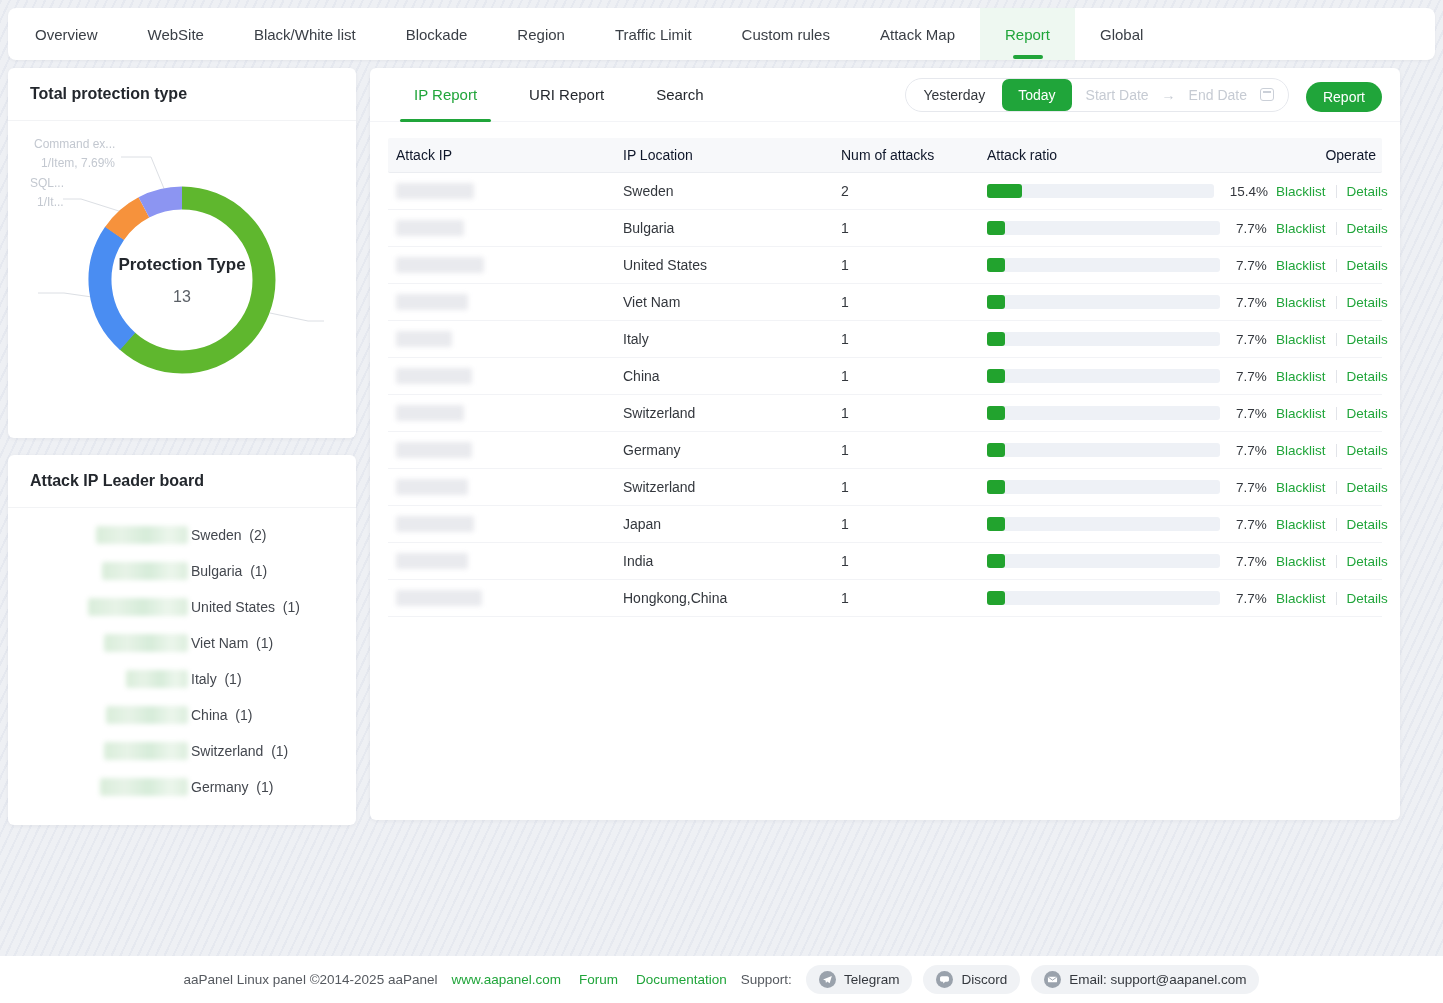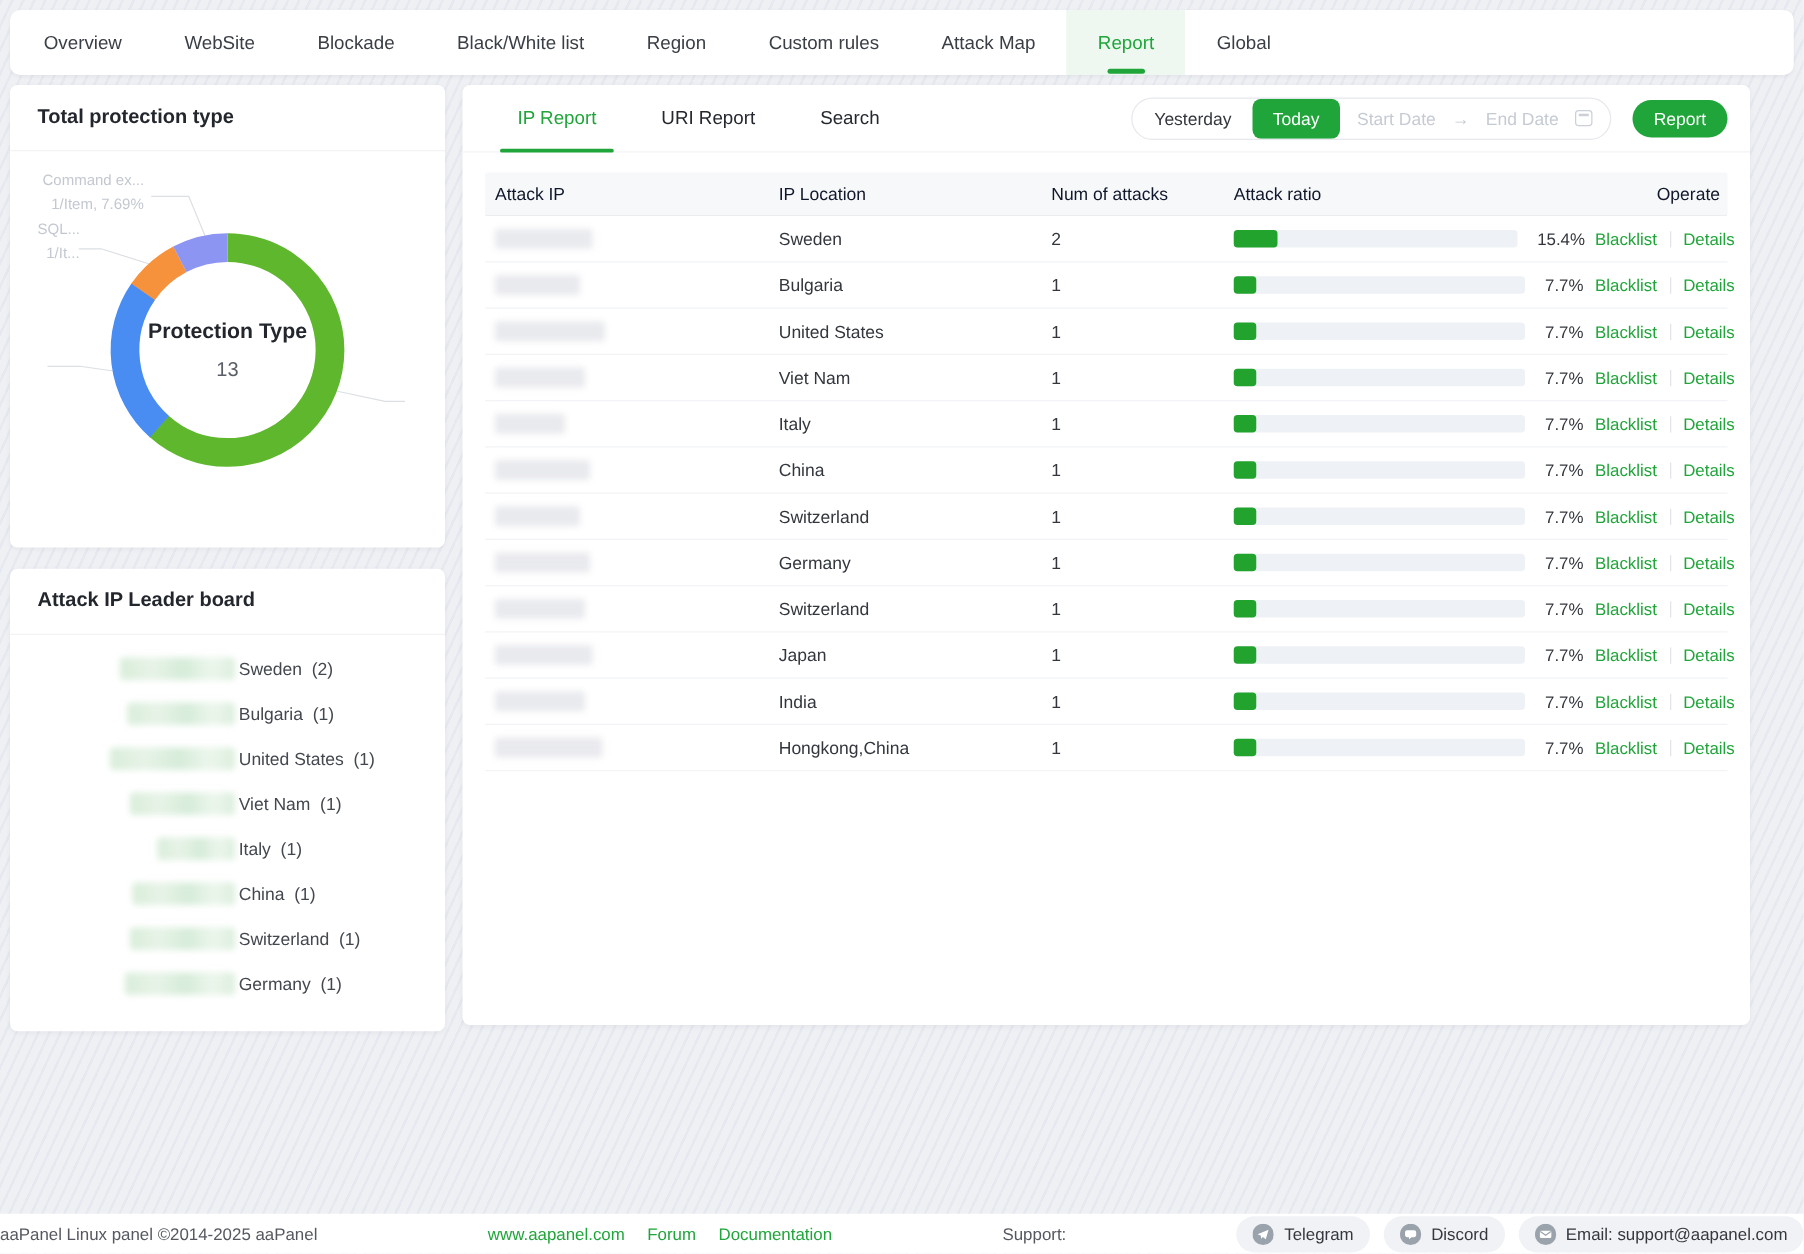--- a/index.html
+++ b/index.html
@@ -71,21 +71,21 @@
     background:linear-gradient(90deg,#d9edda 0%,#e7f3e7 28%,#d6ecd9 55%,#ecf6ec 80%,#dceedd 100%);
   }
   .lb-label{margin-left:3px;font-size:14px;color:#43474e;white-space:nowrap;}
 
   
   .tabs-row{display:flex;align-items:stretch;height:53px;padding:0 18px;border-bottom:1px solid #f3f4f7;}
   .tabs-left{display:flex;align-items:stretch;}
   .tab{display:flex;align-items:center;padding:0 26px;font-size:15px;color:#24282e;position:relative;cursor:pointer;}
   .tab.active{color:#20a53a;}
   .tab.active::after{content:"";position:absolute;left:12px;right:12px;bottom:-1px;height:3px;background:#20a53a;border-radius:2px;}
-  .controls{margin-left:auto;align-self:center;display:flex;align-items:center;gap:17px;}
+  .controls{margin-left:auto;align-self:center;display:flex;align-items:flex-end;gap:17px;}
   .range-pill{display:flex;align-items:center;height:34px;border:1px solid #e6e8ed;border-radius:17px;background:#fff;overflow:hidden;box-sizing:border-box;}
   .btn-yest{padding:0 17px;font-size:14px;color:#33373d;height:100%;display:flex;align-items:center;cursor:pointer;}
   .btn-today{height:100%;padding:0 16px;background:#20a53a;color:#fff;font-size:14px;display:flex;align-items:center;border-radius:7px;cursor:pointer;}
   .date-range{display:flex;align-items:center;gap:13px;padding:0 14px;font-size:14px;color:#c6cbd3;cursor:pointer;}
   .cal-icon{width:14px;height:13px;border:1.5px solid #cbd0d8;border-radius:3px;position:relative;box-sizing:border-box;}
   .cal-icon::after{content:"";position:absolute;left:2px;right:2px;top:2px;height:1.5px;background:#cbd0d8;}
   .report-btn{height:30px;padding:0 17px;border-radius:15px;background:#20a53a;color:#fff;font-size:14px;display:flex;align-items:center;cursor:pointer;}
 
   
   .tbl{margin:16px 18px 0;}
@@ -99,41 +99,42 @@
   .td-ratio{display:flex;align-items:center;}
   .track{width:233px;height:14px;background:#eef1f6;border-radius:3px;}
   .fill{height:14px;background:#22a32e;border-radius:3px;}
   .pct{margin-left:16px;font-size:13.5px;color:#33373d;}
   .td-ops{display:flex;align-items:center;justify-content:flex-end;padding-right:6px;}
   .op-link{color:#20a53a;font-size:13.5px;cursor:pointer;}
   .op-div{width:1px;height:13px;background:#e2e4e9;margin:0 10px;}
 
   
   .footer{
-    position:absolute;left:0;bottom:0;width:100%;height:32px;background:#fff;z-index:2;
-    display:flex;align-items:center;justify-content:space-between;gap:14px;font-size:13.5px;color:#55595f;
+    position:absolute;left:0;bottom:0;width:100%;height:47px;background:#fff;z-index:2;
+    display:flex;align-items:center;justify-content:center;gap:14px;font-size:13.5px;color:#55595f;
   }
   .footer-links{display:flex;align-items:center;gap:18px;}
   .f-link{color:#20a53a;cursor:pointer;}
   .footer-badges{display:flex;align-items:center;gap:11px;}
   .pill{display:flex;align-items:center;gap:8px;background:#f0f2f5;border-radius:15px;height:29px;padding:0 13px;color:#34383e;cursor:pointer;}
   .pill-icon{display:flex;}
   .pill-icon svg{display:block;}
 </style>
 </head>
 <body>
 
 <div id="app">
 
   <div class="nav">
       <div class="nav-item">Overview</div>
       <div class="nav-item">WebSite</div>
+      <div class="nav-item">Black/White list</div>
       <div class="nav-item">Blockade</div>
-      <div class="nav-item">Black/White list</div>
       <div class="nav-item">Region</div>
+      <div class="nav-item">Traffic Limit</div>
       <div class="nav-item">Custom rules</div>
       <div class="nav-item">Attack Map</div>
       <div class="nav-item active">Report</div>
       <div class="nav-item">Global</div>
     </div>
 
   <div class="card" id="card-protection">
     <div class="card-title-row">Total protection type</div>
     <div class="chart-area">
       <svg class="pie-lines" width="348" height="317">

